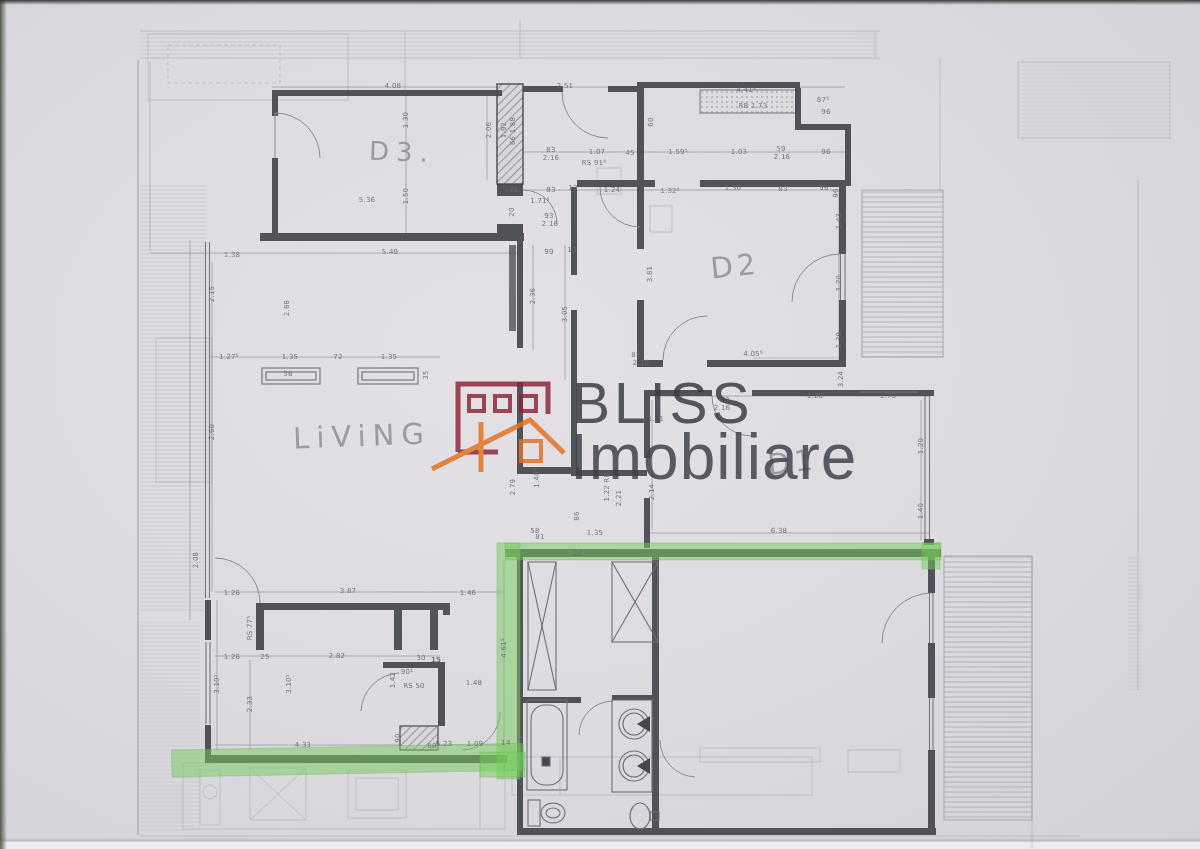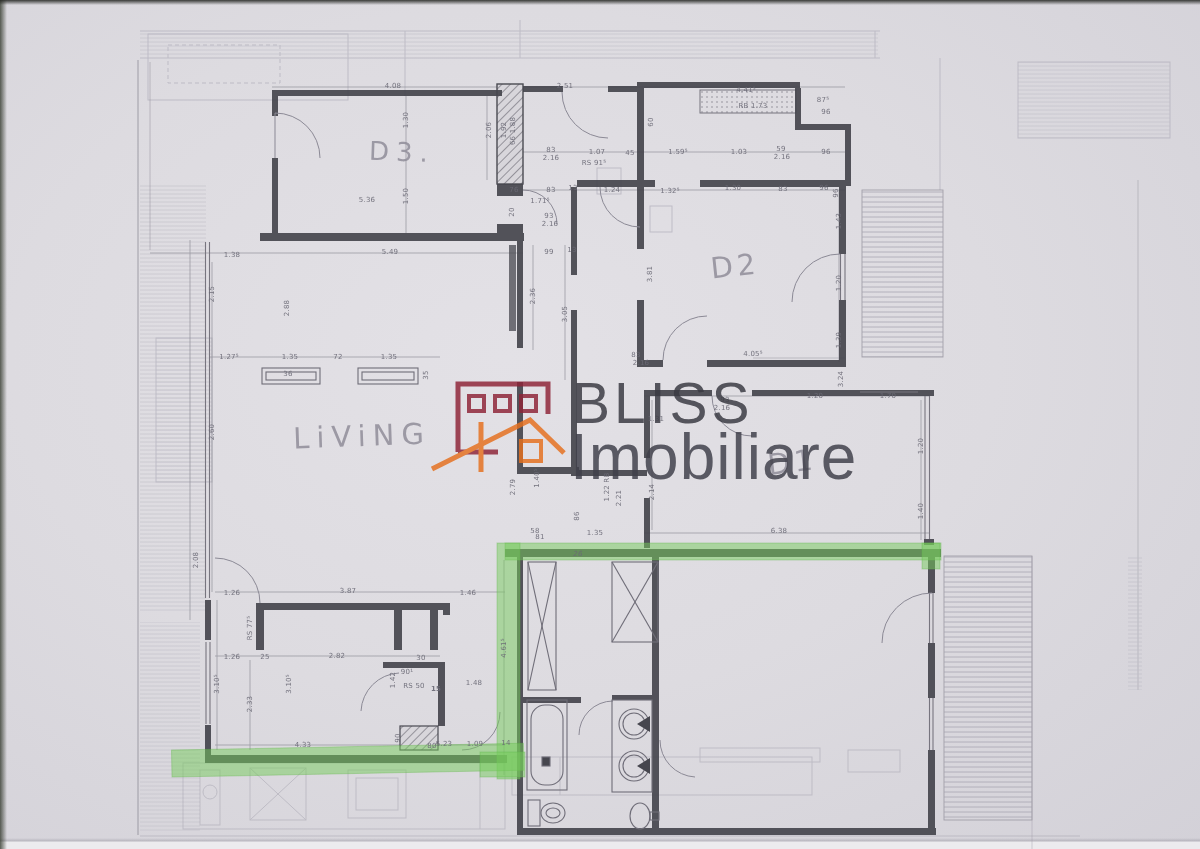--- a/index.html
+++ b/index.html
@@ -350,21 +350,21 @@
       <span class="dim" style="left: 196px; top: 560px; transform: translate(-50%, -50%) rotate(-90deg);">2.08</span>
       <span class="dim" style="left: 232px; top: 593px; transform: translate(-50%, -50%);">1.26</span>
       <span class="dim" style="left: 348px; top: 591px; transform: translate(-50%, -50%);">3.87</span>
       <span class="dim" style="left: 468px; top: 593px; transform: translate(-50%, -50%);">1.46</span>
       <span class="dim" style="left: 250px; top: 628px; transform: translate(-50%, -50%) rotate(-90deg);">RS 77⁵</span>
       <span class="dim" style="left: 232px; top: 657px; transform: translate(-50%, -50%);">1.26</span>
       <span class="dim" style="left: 265px; top: 657px; transform: translate(-50%, -50%);">25</span>
       <span class="dim" style="left: 337px; top: 656px; transform: translate(-50%, -50%);">2.82</span>
       <span class="dim" style="left: 407px; top: 672px; transform: translate(-50%, -50%);">90¹</span>
       <span class="dim" style="left: 421px; top: 658px; transform: translate(-50%, -50%);">30</span>
-      <span class="dim" style="left: 436px; top: 689px; transform: translate(-50%, -50%); font-weight: bold;">15</span>
+      <span class="dim" style="left: 436px; top: 660px; transform: translate(-50%, -50%); font-weight: bold;">15</span>
       <span class="dim" style="left: 217px; top: 684px; transform: translate(-50%, -50%) rotate(-90deg);">3.10⁵</span>
       <span class="dim" style="left: 250px; top: 704px; transform: translate(-50%, -50%) rotate(-90deg);">2.33</span>
       <span class="dim" style="left: 289px; top: 684px; transform: translate(-50%, -50%) rotate(-90deg);">3.10⁵</span>
       <span class="dim" style="left: 414px; top: 686px; transform: translate(-50%, -50%);">RS 50</span>
       <span class="dim" style="left: 474px; top: 683px; transform: translate(-50%, -50%);">1.48</span>
       <span class="dim" style="left: 393px; top: 680px; transform: translate(-50%, -50%) rotate(-90deg);">1.42</span>
       <span class="dim" style="left: 303px; top: 745px; transform: translate(-50%, -50%);">4.33</span>
       <span class="dim" style="left: 398px; top: 738px; transform: translate(-50%, -50%) rotate(-90deg);">90</span>
       <span class="dim" style="left: 421px; top: 746px; transform: translate(-50%, -50%); margin-left: 11px;">80</span>
       <span class="dim" style="left: 444px; top: 744px; transform: translate(-50%, -50%);">5.23</span>

